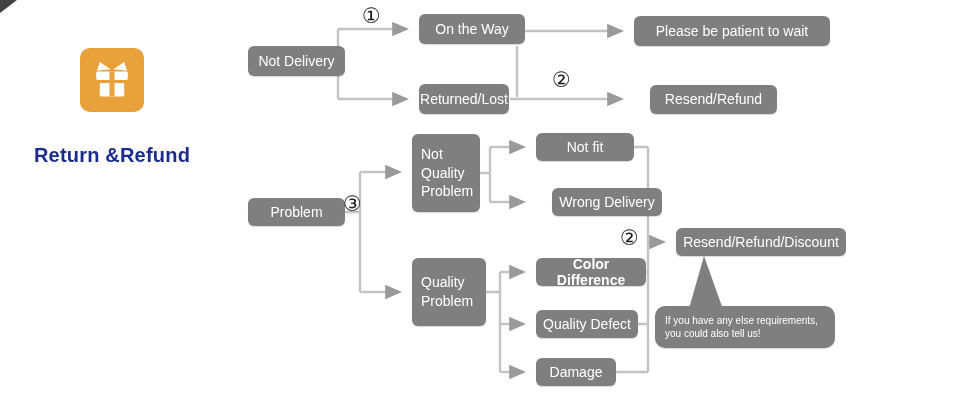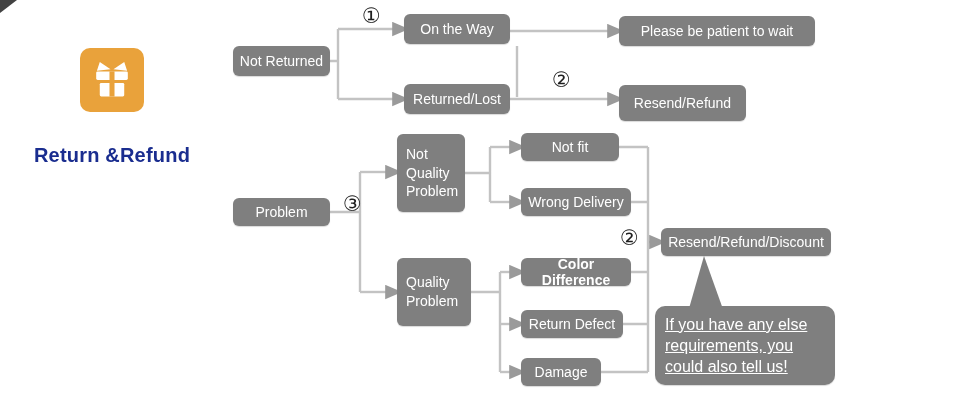--- a/index.html
+++ b/index.html
@@ -26,45 +26,45 @@
     align-items: center;
     justify-content: center;
     background: var(--box-color, #7f7f7f);
     color: var(--box-text-color, #ffffff);
     border-radius: 6px;
     font-size: 14px;
     line-height: 1.15;
     padding: 0 6px;
     text-align: center;
     box-shadow: 0 1px 1px rgba(0,0,0,0.15);
+    margin-left: 15px;
   }
   .node.align-left {
     justify-content: flex-start;
     text-align: left;
     line-height: 1.35;
     padding-left: 9px;
   }
 
   .marker {
     position: absolute;
     font-family: "DejaVu Sans", sans-serif;
     font-size: 21px;
     color: var(--marker-color, #1f1f1f);
   }
 
   .bubble {
     position: absolute;
     background: var(--box-color, #7f7f7f);
     color: var(--box-text-color, #ffffff);
     border-radius: 10px;
-    font-size: 16px;
+    font-size: 10px;
     line-height: 1.32;
     padding: 8px 10px;
     box-shadow: 0 1px 1px rgba(0,0,0,0.15);
-    text-decoration: underline;
   }
 
   .brand {
     position: absolute;
     left: 28px;
     top: 48px;
     width: 168px;
     text-align: center;
   }
   .brand-icon {
@@ -132,43 +132,43 @@
         <polygon points="30,17 15,7 11,19" fill="#ffffff"></polygon>
         <polygon points="34,17 49,7 53,19" fill="#ffffff"></polygon>
         <rect x="10" y="20" width="44" height="12" rx="2" fill="#ffffff"></rect>
         <rect x="15" y="36" width="34" height="19" rx="2" fill="#ffffff"></rect>
         <rect x="28.5" y="20" width="7" height="35" fill="var(--brand-icon-bg, #e9a23b)"></rect>
       </svg>
     </div>
     <div class="brand-label">Return &amp;Refund</div>
   </div>
 
-  <div class="node" style="left:233px; top:46px; width:97px; height:30px;">Not Returned</div>
+  <div class="node" style="left:233px; top:46px; width:97px; height:30px;">Not Delivery</div>
 
   <div class="node" style="left:404px; top:14px; width:106px; height:30px;">On the Way</div>
 
   <div class="node" style="left:619px; top:16px; width:196px; height:30px;">Please be patient to wait</div>
 
-  <div class="node" style="left:404px; top:84px; width:106px; height:30px;">Returned/Lost</div>
+  <div class="node" style="left:404px; top:84px; width:90px; height:30px;">Returned/Lost</div>
 
-  <div class="node" style="left:619px; top:85px; width:127px; height:36px;">Resend/Refund</div>
+  <div class="node" style="left:635px; top:85px; width:127px; height:29px;">Resend/Refund</div>
 
   <div class="node" style="left:521px; top:133px; width:98px; height:28px;">Not fit</div>
 
   <div class="node align-left" style="left:397px; top:134px; width:68px; height:78px;">Not Quality Problem</div>
 
-  <div class="node" style="left:521px; top:188px; width:110px; height:28px;">Wrong Delivery</div>
+  <div class="node" style="left:537px; top:188px; width:110px; height:28px;">Wrong Delivery</div>
 
   <div class="node" style="left:233px; top:198px; width:97px; height:28px;">Problem</div>
 
   <div class="node align-left" style="left:397px; top:258px; width:74px; height:68px;">Quality Problem</div>
 
   <div class="node" style="left:521px; top:258px; width:110px; height:28px;font-weight:bold;">Color Difference</div>
 
-  <div class="node" style="left:521px; top:310px; width:102px; height:28px;">Return Defect</div>
+  <div class="node" style="left:521px; top:310px; width:102px; height:28px;">Quality Defect</div>
 
   <div class="node" style="left:661px; top:228px; width:170px; height:28px;">Resend/Refund/Discount</div>
 
   <div class="node" style="left:521px; top:358px; width:80px; height:28px;">Damage</div>
 
   <div class="bubble" style="left:655px; top:306px; width:180px;">If you have any else requirements, you could also tell us!</div>
 
   <div class="marker" style="left:362px; top:4px;">①</div>
 
   <div class="marker" style="left:552px; top:68px;">②</div>

